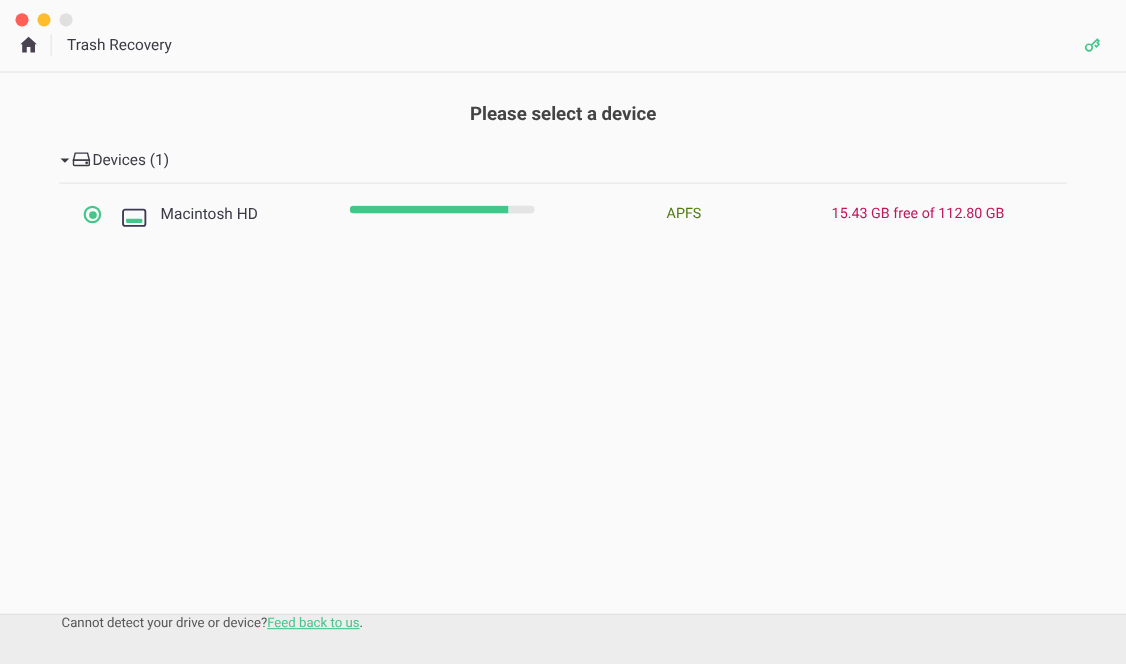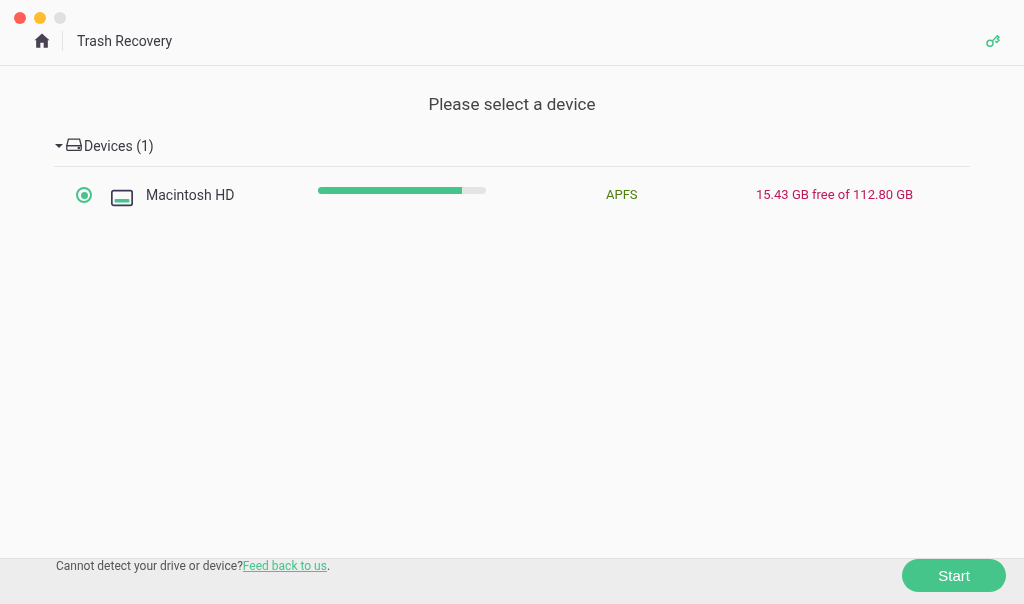--- a/index.html
+++ b/index.html
@@ -19,21 +19,21 @@
     }
     .win-btn {
       width: 12px; height: 12px; border-radius: 50%;
     }
     .win-close { background: #ff5f57; }
     .win-min { background: #ffbd2e; }
     .win-max { background: #e0e0e0; }
     .header {
       display: flex;
       align-items: center;
-      padding: 0 32px 12px;
+      padding: 0 16px 12px;
       border-bottom: 1px solid #e4e4e4;
       margin-top: -4px;
       position: relative;
       height: 38px;
     }
     .home-icon {
       width: 20px; height: 20px;
       display: flex; align-items: center; justify-content: center;
       margin-right: 10px;
       cursor: pointer;
@@ -55,21 +55,21 @@
       width: 18px; height: 18px;
     }
     .main-content {
       padding: 28px 54px 0;
     }
     .prompt {
       text-align: center;
       font-size: 17px;
       color: #444;
       margin-bottom: 22px;
-      font-weight: 400;
+      font-weight: 700;
     }
     .section-header {
       display: flex;
       align-items: center;
       gap: 0;
       padding-bottom: 10px;
       border-bottom: 1px solid #e6e6e6;
       cursor: pointer;
     }
     .chevron {
@@ -225,14 +225,13 @@
     </div>
     <div class="device-format">APFS</div>
     <div class="device-free">15.43 GB free of 112.80 GB</div>
   </div>
 </div>
 
 <div class="footer">
   <span class="footer-text">Cannot detect your drive or device? </span>
   <span class="footer-link">Feed back to us</span>
   <span class="footer-dot">.</span>
-  <button class="start-btn">Start</button>
 </div>
 
 </body></html>

